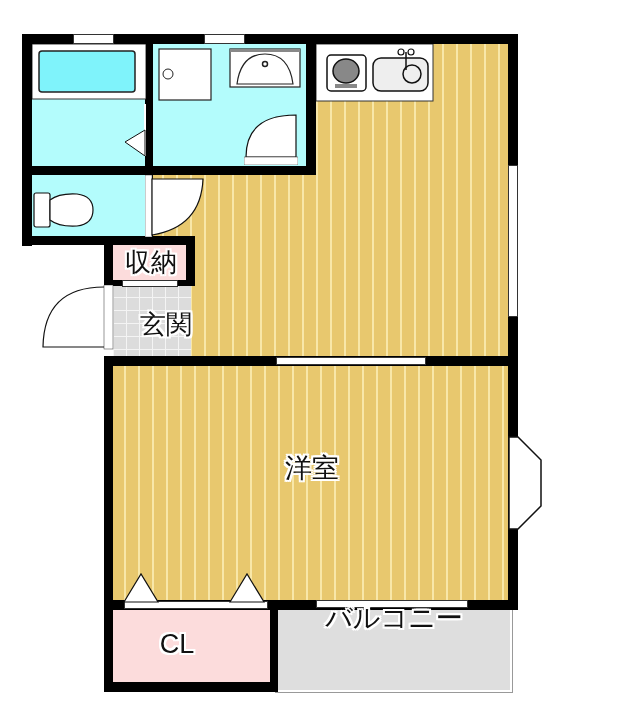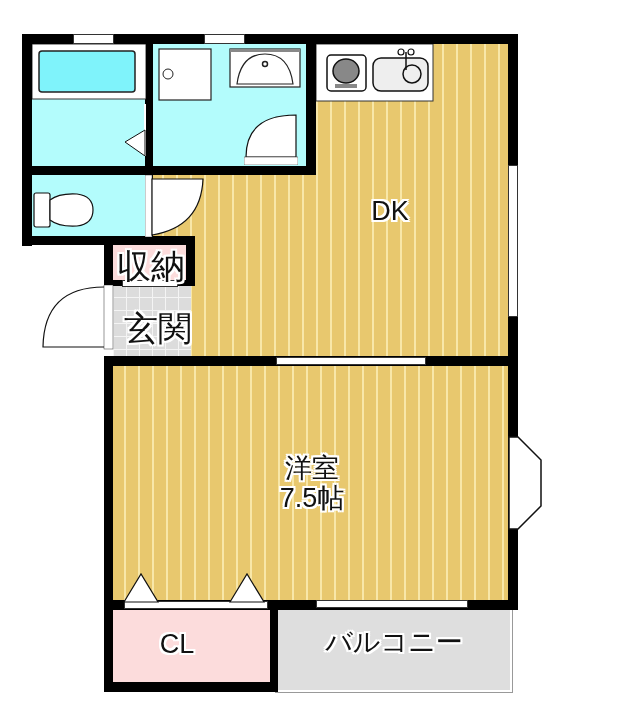--- a/index.html
+++ b/index.html
@@ -8,21 +8,21 @@
   .wall{background:#000;}
   .floor{background-color:#e8c86e;background-image:repeating-linear-gradient(90deg,#e8c86e 0px,#e8c86e 12px,#f8e7a8 12px,#f8e7a8 14px);}
   .wet{background:#b3fcfc;}
   .tile{background-color:#dcdcdc;background-image:linear-gradient(#f4f4f4 1px,transparent 1px),linear-gradient(90deg,#f4f4f4 1px,transparent 1px);background-size:13px 13px;}
   .cl{background:#fcdcdc;}
   .balcony{background:#dedede;border:2px solid #fff;outline:1px solid #999;}
   .win{background:#fff;border:1px solid #333;}
   .label{position:absolute;text-align:center;color:#111;line-height:1.1;
     text-shadow:-2px -2px 0 #fff,2px -2px 0 #fff,-2px 2px 0 #fff,2px 2px 0 #fff,0 2px 0 #fff,0 -2px 0 #fff,2px 0 0 #fff,-2px 0 0 #fff;}
   .big{font-size:27px;}
-  .mid{font-size:34px;}
+  .mid{font-size:26px;}
 </style>
 </head>
 <body>
 
 <div class="abs floor" style="left:150px;top:44px;width:360px;height:314px;"></div>
 <div class="abs floor" style="left:112px;top:364px;width:398px;height:240px;"></div>
 
 <div class="abs wet" style="left:32px;top:44px;width:114px;height:122px;"></div>
 <div class="abs wet" style="left:152px;top:44px;width:154px;height:122px;"></div>
 <div class="abs wet" style="left:32px;top:175px;width:114px;height:62px;"></div>
@@ -114,22 +114,20 @@
 <div class="abs" style="left:122px;top:280px;width:56px;height:7px;background:#fff;border:1px solid #333;"></div>
 
 <svg class="abs" style="left:122px;top:572px;" width="40" height="32" viewBox="0 0 40 32">
   <polygon points="2,30 19,2 36,30" fill="#fff" stroke="#111" stroke-width="1.2"></polygon>
 </svg>
 <svg class="abs" style="left:228px;top:572px;" width="40" height="32" viewBox="0 0 40 32">
   <polygon points="2,30 19,2 36,30" fill="#fff" stroke="#111" stroke-width="1.2"></polygon>
 </svg>
 
 <div class="label big" style="left:340px;top:197px;width:100px;">
-  <div>DK</div>
 </div>
 <div class="label big" style="left:262px;top:454px;width:100px;">
   <div>洋室</div>
-  <div>7.5帖</div>
 </div>
 <div class="label mid" style="left:110px;top:248px;width:82px;">収納</div>
 <div class="label mid" style="left:110px;top:310px;width:82px;text-align:right;">玄関</div>
 <div class="label big" style="left:127px;top:630px;width:100px;">CL</div>
-<div class="label big" style="left:300px;top:628px;width:188px;">バルコニー</div>
+<div class="label big" style="left:300px;top:604px;width:188px;">バルコニー</div>
 
 </body></html>

